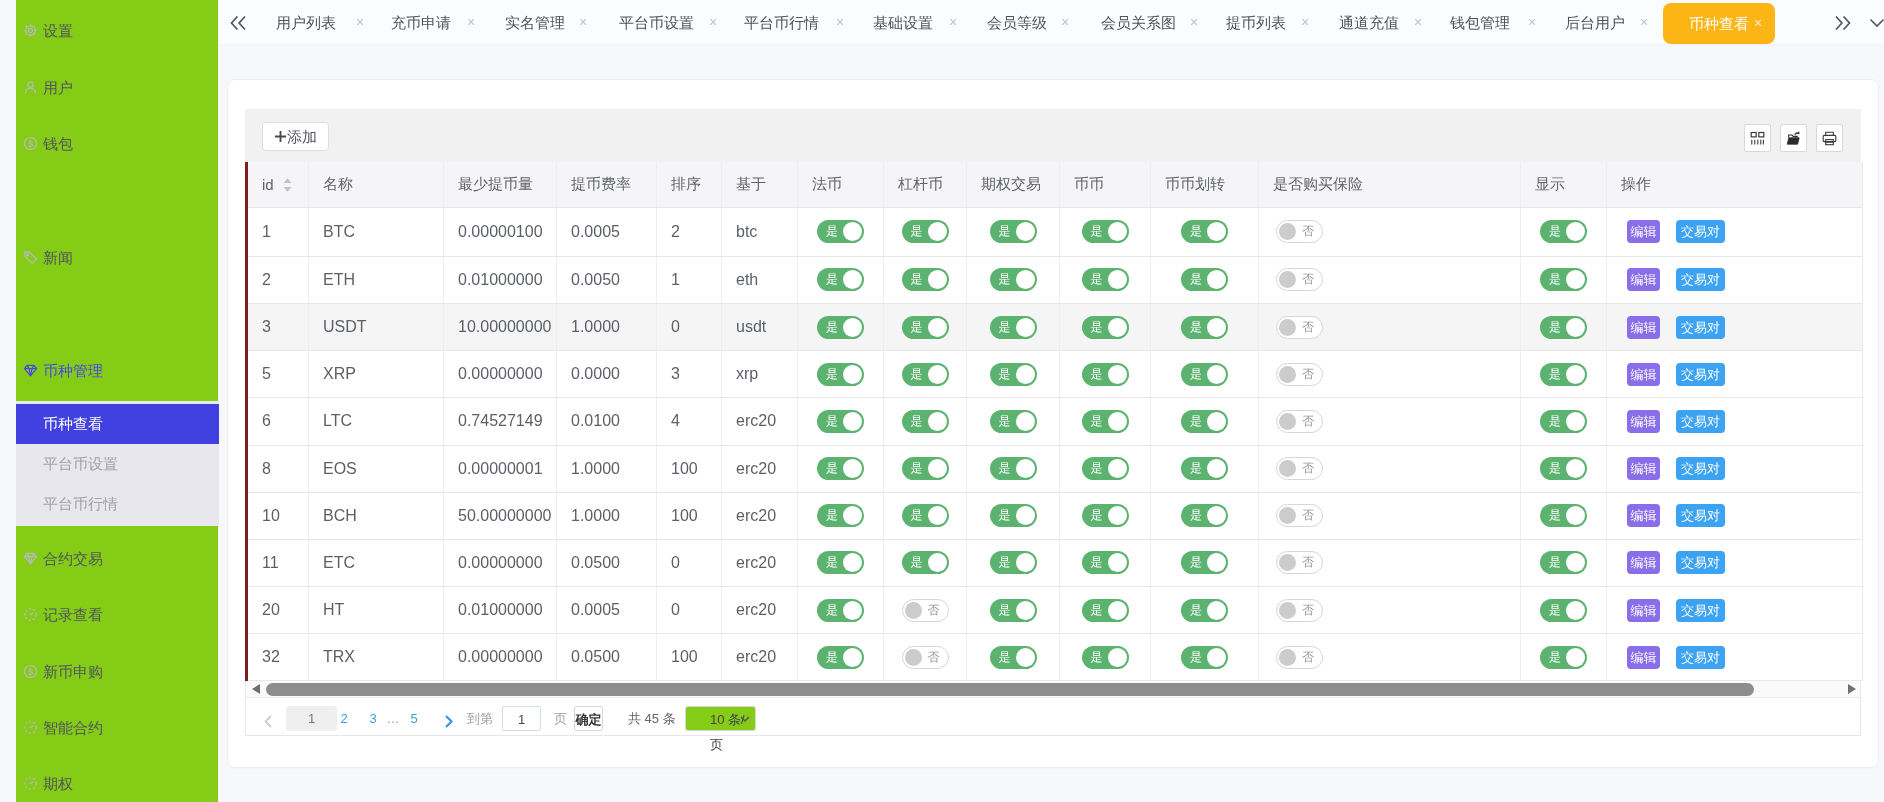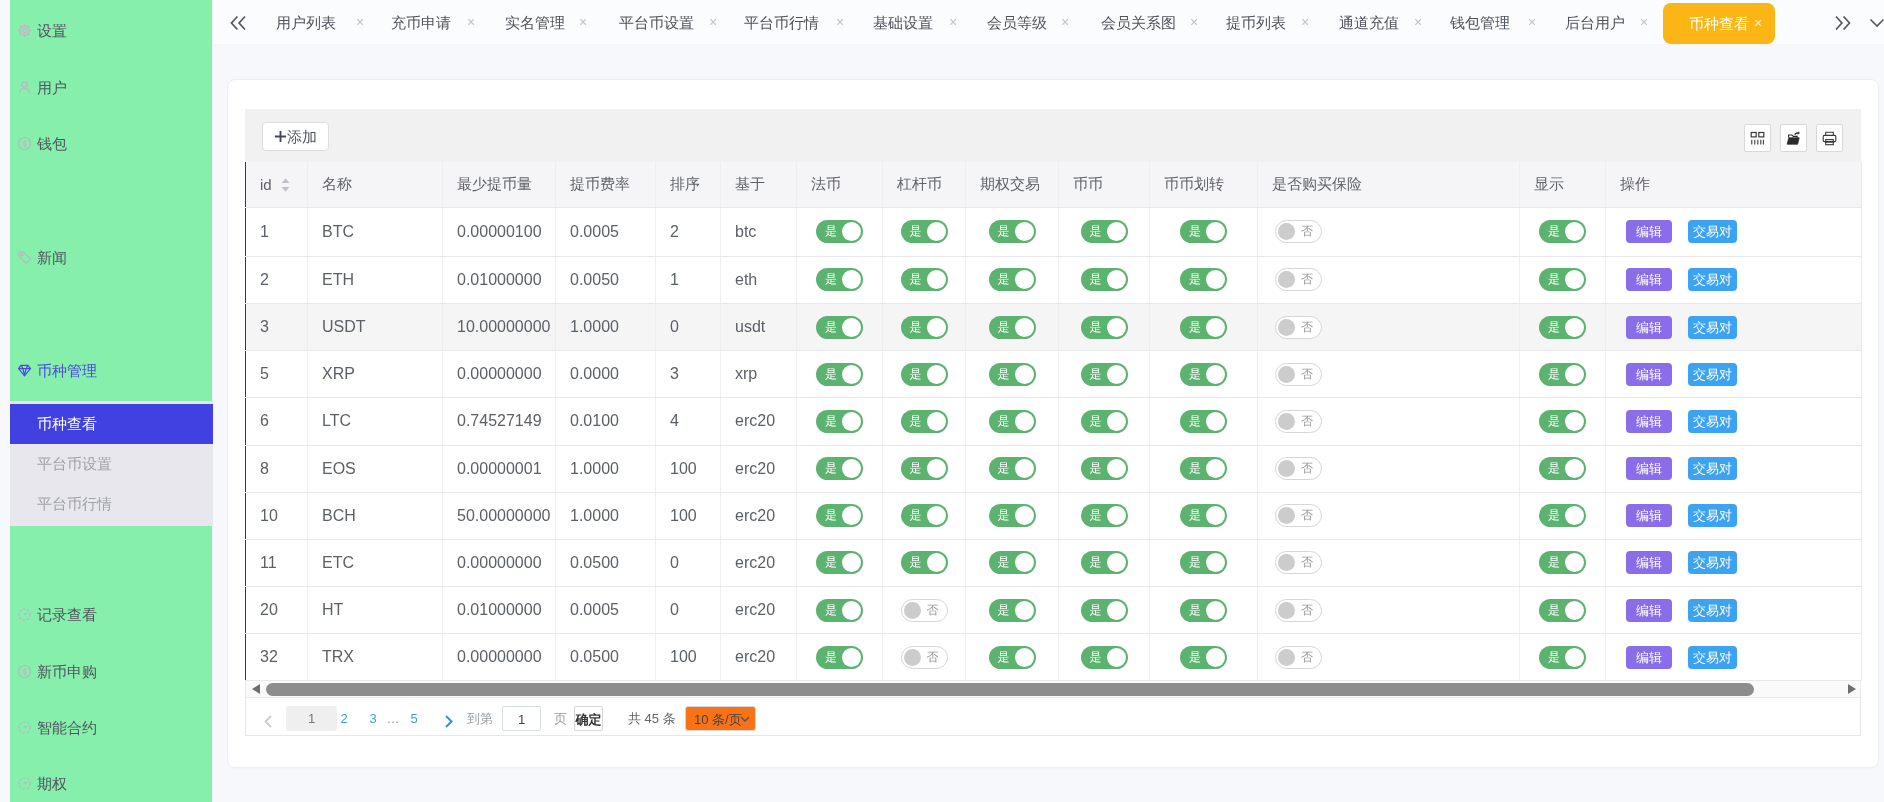--- a/index.html
+++ b/index.html
@@ -1,19 +1,19 @@
 <!DOCTYPE html>
 <html lang="zh"><head>
 <meta charset="utf-8">
 <title>admin</title>
 <style>
 *{margin:0;padding:0;box-sizing:border-box}
 html,body{width:1884px;height:802px;overflow:hidden;font-family:"Liberation Sans",sans-serif;background:#f7f8fc;}
 
-.sidebar{position:absolute;left:10px;top:0;width:203px;height:802px;background:#86efac;border-right:1px solid #f2f2f6;z-index:5}
+.sidebar{position:absolute;left:16px;top:0;width:203px;height:802px;background:#84cc16;border-right:1px solid #f2f2f6;z-index:5}
 .mi{position:absolute;left:0;width:203px;height:40px;line-height:40px;font-size:15px;color:#51555e;white-space:nowrap}
 .mi .txt{position:absolute;left:27px;top:0}
 .mi svg{position:absolute;left:7px;top:12px}
 .mi.blue{color:#4a4ae0}
 .submenu{position:absolute;left:0;top:401px;width:203px;height:125px;background:#e7e7ed}
 .smi{position:absolute;left:0;width:203px;height:40px;line-height:40px;font-size:15px;color:#a2a2ab;padding-left:27px}
 .smi.act{background:#4140e0;color:#fff}
 
 .tabbar{position:absolute;left:203px;top:0;width:1681px;height:45px;background:#fbfcfe;border-bottom:1px solid #f4f5f9}
 .tabtxt{position:absolute;top:14px;font-size:15px;color:#4e525b;line-height:17px;white-space:nowrap}
@@ -23,55 +23,55 @@
 .activetab .tabx{color:rgba(255,255,255,.78);left:91px;top:13px}
 
 .card{position:absolute;left:227px;top:79px;width:1652px;height:689px;background:#fff;border-radius:8px;border:1px solid #edeef3;box-shadow:0 1px 2px rgba(0,0,0,.02)}
 .panel{position:absolute;left:17px;top:29px;width:1616px;height:628px;background:#fff}
 .toolbar{position:absolute;left:0;top:0;width:1616px;height:53px;background:#f1f1f2}
 .addbtn{position:absolute;left:17px;top:13px;width:67px;height:29px;background:#fff;border:1px solid #dcdee2;border-radius:4px;font-size:15px;color:#51555e;line-height:27px;padding-left:24px}
 .addbtn .plus{position:absolute;left:11px;top:7px}
 .tbtn{position:absolute;top:15px;width:27px;height:28px;background:#fff;border:1px solid #d9d9d9;border-radius:2px}
 .tbtn svg{position:absolute;left:5px;top:6px}
 
-table{border-collapse:collapse;position:absolute;left:0;top:53px;table-layout:fixed;width:1616px;border-left:1px solid #7f1d1d;border-right:1px solid #eaeaec}
+table{border-collapse:collapse;position:absolute;left:0;top:53px;table-layout:fixed;width:1616px;border-left:3px solid #7f1d1d;border-right:1px solid #eaeaec}
 th,td{border-bottom:1px solid #e8e8ea;border-right:1px solid #eeeef0;font-weight:normal;text-align:left;padding:0 0 0 14px;font-size:15px;color:#5b5f66;white-space:nowrap;overflow:hidden}
 th{height:45px;background:#f5f5f7;color:#5f6266}
 td{height:47.17px;background:#fff;font-size:16px}
 tr:nth-child(2) td{height:49.4px}
 tr.stripe td{background:#f5f5f6}
 td:last-child,th:last-child{border-right:none}
 
 .sw{position:relative;display:inline-block;width:47px;height:23px;border-radius:12px;background:#5cb370;vertical-align:middle}
 .sw b{position:absolute;left:9px;top:4px;font-size:12px;color:#fff;font-weight:normal;line-height:15px}
 .sw u{position:absolute;right:2px;top:2px;width:19px;height:19px;border-radius:50%;background:#fff;text-decoration:none}
 .sw.off{background:#fff;border:1px solid #d6d6d6}
 .sw.off b{left:auto;right:8px;color:#999;top:3px}
 .sw.off u{right:auto;left:2px;top:2px;width:17px;height:17px;background:#ccc}
 td.tg{padding-left:0;text-align:center}
 td.ins{padding-left:17px;text-align:left}
 td.op{padding-left:20px}
 
 .abtn{display:inline-block;height:23px;border-radius:4px;color:#fff;font-size:13px;line-height:23px;text-align:center;vertical-align:middle}
-.edit{width:46px;background:#8a6de9}
+.edit{width:33px;background:#8a6de9}
 .pair{width:49px;background:#3ba3f2;margin-left:16px}
 
 .hscroll{position:absolute;left:0;top:572px;width:1616px;height:17px;background:#fafafa;border-bottom:1px solid #ececee;border-left:1px solid #eaeaec;border-right:1px solid #eaeaec}
 .hthumb{position:absolute;left:20px;top:2px;width:1488px;height:13px;border-radius:7px;background:#8d8d8d}
 .harrow{position:absolute;top:3px;width:0;height:0;border-style:solid}
 .harrow.l{left:6px;border-width:5.5px 8px 5.5px 0;border-color:transparent #6f6f6f transparent transparent}
 .harrow.r{right:4px;border-width:5.5px 0 5.5px 8px;border-color:transparent transparent transparent #6f6f6f}
 
 .pager{position:absolute;left:0;top:589px;width:1616px;height:38px;background:#fff;border:1px solid #e7e7e9;border-top:none;font-size:13px;color:#666}
 .pg{position:absolute;top:8px;height:25px;line-height:25px}
 .pgnum{color:#3b9fe0;cursor:pointer}
 .pgact{background:#efefef;border-radius:3px;text-align:center;color:#73777d}
 .pginput{border:1px solid #d7dde4;border-radius:2px;background:#fff;text-align:center;color:#444}
 .pgbtn{border:1px solid #d7d7d7;border-radius:2px;background:#fff;text-align:center;color:#333;font-weight:bold}
-.pgsel{border:1px solid #d7d7d7;border-radius:3px;background:#f97316;color:#444;padding-left:8px}
+.pgsel{border:1px solid #d7d7d7;border-radius:3px;background:#84cc16;color:#444;padding-left:24px}
 </style>
 </head>
 <body>
 <div class="sidebar" id="sidebar">
 <div class="mi" style="top:11px">
       <svg width="15" height="15" viewBox="0 0 15 15" fill="none" stroke="#b9b9c1" stroke-width="1.2">
         <circle cx="7.5" cy="7.5" r="2.1"></circle>
         <circle cx="7.5" cy="7.5" r="4.7"></circle>
         <path d="M7.5 2.8V1 M7.5 12.2V14 M2.8 7.5H1 M12.2 7.5H14 M4.2 4.2L2.9 2.9 M10.8 4.2l1.3-1.3 M4.2 10.8l-1.3 1.3 M10.8 10.8l1.3 1.3"></path>
       </svg>
@@ -103,20 +103,27 @@
         <path d="M4.1 2.4h6.8l2.6 3.2-6 7.2-6-7.2Z"></path>
         <path d="M1.5 5.6h12 M4.1 2.4l1.9 3.2 1.5 7.2 1.5-7.2 1.9-3.2"></path>
       </svg>
       <span class="txt">币种管理</span>
     </div>
 <div class="submenu">
 <div class="smi act" style="top:3px">币种查看</div>
 <div class="smi" style="top:43px">平台币设置</div>
 <div class="smi" style="top:83px">平台币行情</div>
 </div>
+<div class="mi" style="top:539px">
+      <svg width="15" height="15" viewBox="0 0 15 15" fill="none" stroke="#b9b9c1" stroke-width="1.2">
+        <path d="M4.1 2.4h6.8l2.6 3.2-6 7.2-6-7.2Z"></path>
+        <path d="M1.5 5.6h12 M4.1 2.4l1.9 3.2 1.5 7.2 1.5-7.2 1.9-3.2"></path>
+      </svg>
+      <span class="txt">合约交易</span>
+    </div>
 <div class="mi" style="top:595px">
       <svg width="15" height="15" viewBox="0 0 15 15" fill="none" stroke="#b9b9c1" stroke-width="1.2">
         <circle cx="7.5" cy="7.5" r="5.7" stroke-dasharray="2.4 1.7"></circle>
         <path d="M7.5 7.5L10.2 5.8"></path>
         <circle cx="7.5" cy="7.5" r=".8" fill="#b9b9c1" stroke="none"></circle>
       </svg>
       <span class="txt">记录查看</span>
     </div>
 <div class="mi" style="top:652px">
       <svg width="15" height="15" viewBox="0 0 15 15" fill="none" stroke="#b9b9c1" stroke-width="1.2">

